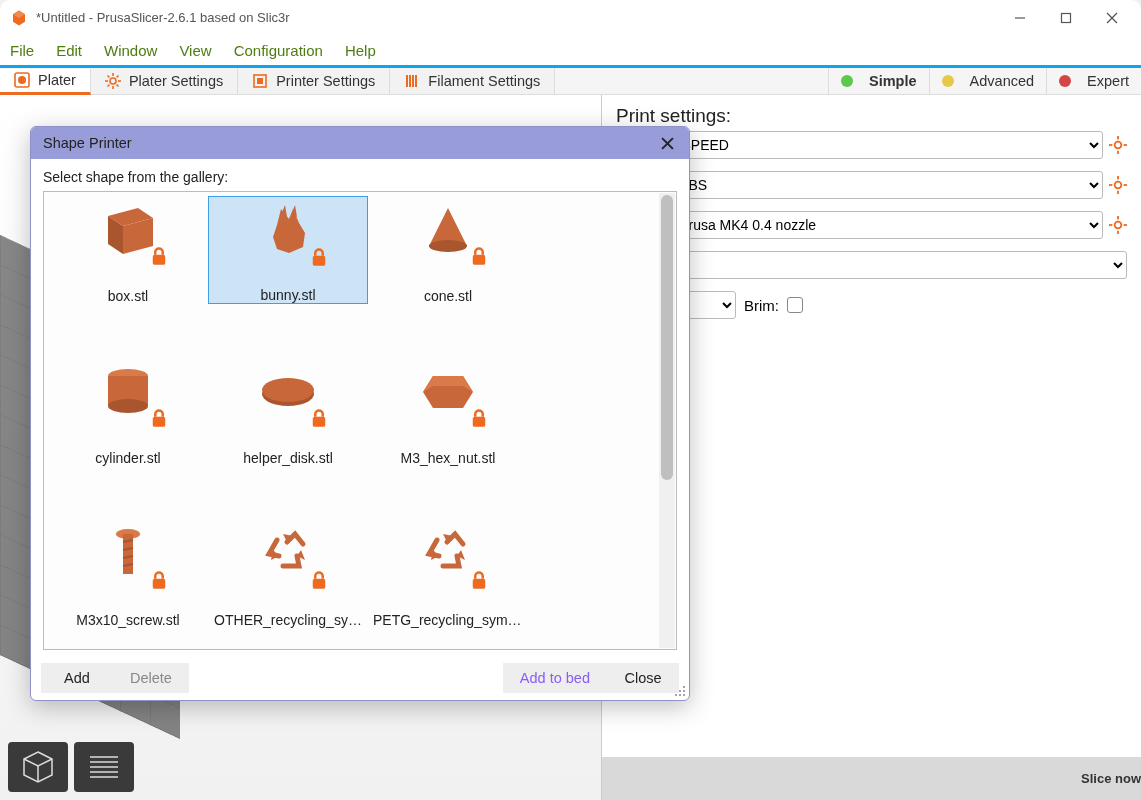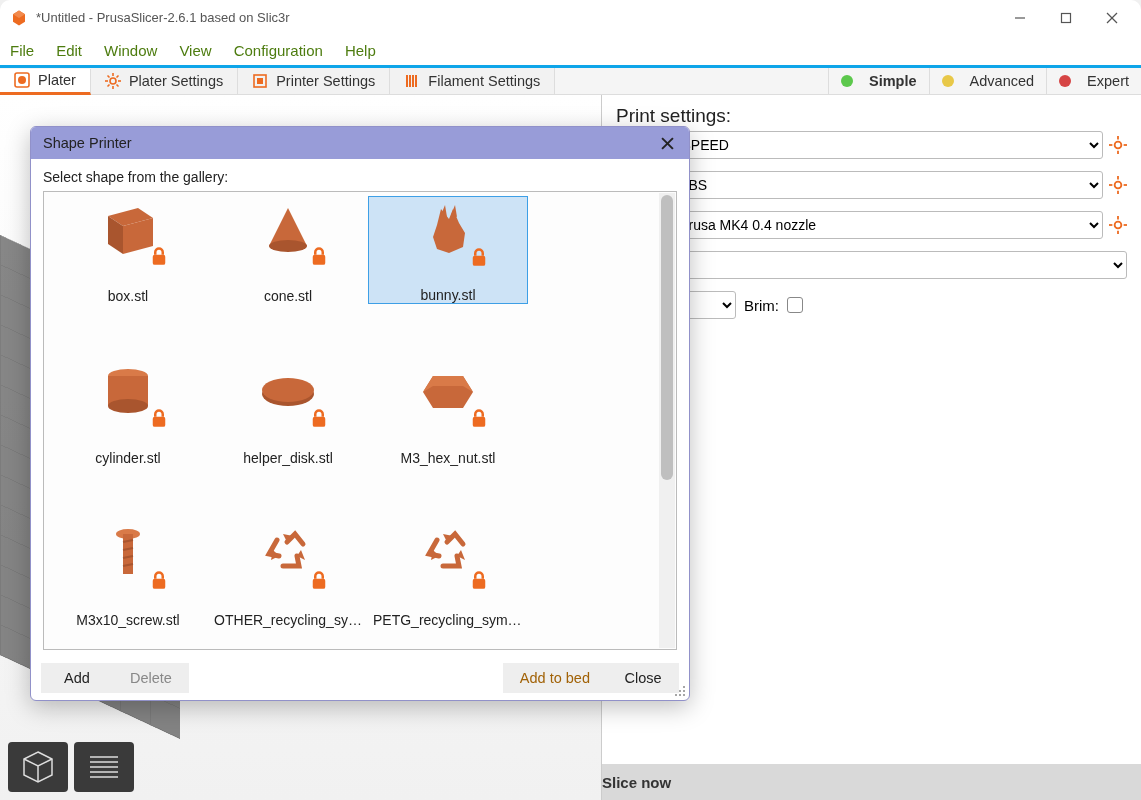--- a/index.html
+++ b/index.html
@@ -42,21 +42,21 @@
   .panel-label { font-size: 19px; color:#222; margin: 2px 0 4px; }
   .sel { display:flex; align-items:center; gap:6px; margin-bottom:12px; }
   select { flex:1; height:28px; font-size:14px; padding:0 6px; border:1px solid #bbb; background:#fff; border-radius:3px; }
   .gear { width:18px; height:18px; }
   .gear svg { width:100%; height:100%; fill:#ed6b21; }
   .short-sel { width:120px; }
   .brim-row { display:flex; align-items:center; gap:8px; font-size:15px; margin-top:2px; }
   .brim-row select { flex:none; width:120px; }
   .brim-ck { width:16px; height:16px; border:1px solid #888; border-radius:3px; display:inline-block; }
 
-  .slice-btn { position:absolute; left:0; right:0; bottom:0; height:36px; background:#d9d9d9; display:flex; align-items:center; justify-content:flex-start; font-size:15px; font-weight:600; color:#333; }
+  .slice-btn { position:absolute; left:0; right:0; bottom:0; height:43px; background:#d9d9d9; display:flex; align-items:center; justify-content:flex-end; font-size:13px; font-weight:600; color:#333; }
 
   
   .dialog { position: absolute; left: 30px; top: 126px; width: 660px; height: 575px; background: #fff; border: 1px solid #9191c9; border-radius: 6px; box-shadow: 0 6px 24px rgba(0,0,0,0.25); display:flex; flex-direction:column; }
   .dlg-title { height: 32px; background: #989cd8; border-radius: 5px 5px 0 0; display:flex; align-items:center; padding: 0 12px; font-size: 14.5px; color:#222; font-weight:500; }
   .dlg-close { margin-left:auto; width:20px; height:20px; display:flex; align-items:center; justify-content:center; }
   .dlg-close svg { width:13px; height:13px; stroke:#222; stroke-width:1.8; }
   .dlg-body { padding: 10px 12px 6px; flex:1; display:flex; flex-direction:column; overflow:hidden; }
   .dlg-prompt { font-size:14px; color:#222; margin-bottom:6px; }
   .gallery-box { flex:1; border:1px solid #bbb; background:#fdfdfd; display:flex; flex-wrap:wrap; align-content:flex-start; gap:0; padding: 4px 0 0 4px; overflow:hidden; position:relative; }
   .gallery-scroll { position:absolute; right:1px; top:1px; bottom:1px; width:16px; background:#f0f0f0; }
@@ -64,21 +64,21 @@
   .shape { width: 160px; height: 108px; margin: 0 0 54px 0; display:flex; flex-direction:column; align-items:center; justify-content:space-between; position:relative; }
   .shape.selected { background:#cde3f6; border:1px solid #3d9fe6; }
   .shape-icon { width: 70px; height: 64px; display:flex; align-items:center; justify-content:center; position:relative; }
   .shape-icon svg { width:100%; height:100%; }
   .lock { position:absolute; right:-6px; bottom:-6px; width:20px; height:20px; }
   .lock svg { width:100%; height:100%; fill:#ed6b21; }
   .shape-label { margin-top:6px; font-size:14px; color:#222; white-space:nowrap; max-width:150px; overflow:hidden; text-overflow:ellipsis; }
 
   .dlg-buttons { height:44px; display:flex; align-items:center; gap:0; padding: 0 10px; }
   .btn { height:30px; min-width:72px; padding: 0 16px; background:#eee; border:1px solid transparent; font-size:14.5px; color:#222; display:flex; align-items:center; justify-content:center; }
-  .btn.accent { color:#a16207;align-items:center; }
+  .btn.accent { color:#8b5cf6;align-items:center; }
   .btn.dim { color:#888; }
   .spacer { flex:1; }
 
   
   .grip { position:absolute; right:2px; bottom:2px; width:14px; height:14px; }
   .grip svg { width:100%; height:100%; }
 </style>
 </head>
 <body>
 
@@ -277,51 +277,51 @@
               </g>
             </svg>
           <span class="lock"><svg viewBox="0 0 16 16">
                 <rect x="3" y="7" width="10" height="8" rx="1.5"></rect>
                 <path d="M5 7 V5 a3 3 0 0 1 6 0 V7" fill="none" stroke="#ed6b21" stroke-width="2"></path>
               </svg></span>
         </div>
         <div class="shape-label">box.stl</div>
       </div>
 
-      <div class="shape">
-        <div class="shape-icon">
-          <svg viewBox="0 0 70 64">
-              <g fill="#c8683a">
-                <path d="M35 12 L54 50 A20 6 0 0 1 16 50 Z"></path>
-                <ellipse cx="35" cy="50" rx="19" ry="6" fill="#a9552e"></ellipse>
-              </g>
-            </svg>
-          <span class="lock"><svg viewBox="0 0 16 16">
-                <rect x="3" y="7" width="10" height="8" rx="1.5"></rect>
-                <path d="M5 7 V5 a3 3 0 0 1 6 0 V7" fill="none" stroke="#ed6b21" stroke-width="2"></path>
-              </svg></span>
-        </div>
-        <div class="shape-label">cone.stl</div>
-      </div>
-
       <div class="shape selected">
         <div class="shape-icon">
           <svg viewBox="0 0 70 64">
               <g fill="#c8683a">
                 <path d="M28 12 L24 28 L20 40 L24 52 L36 56 L50 50 L52 36 L46 26 L40 12 L36 22 Z"></path>
                 <polygon points="32,8 28,18 34,20"></polygon>
                 <polygon points="42,8 38,18 44,20"></polygon>
               </g>
             </svg>
           <span class="lock"><svg viewBox="0 0 16 16">
                 <rect x="3" y="7" width="10" height="8" rx="1.5"></rect>
                 <path d="M5 7 V5 a3 3 0 0 1 6 0 V7" fill="none" stroke="#ed6b21" stroke-width="2"></path>
               </svg></span>
         </div>
         <div class="shape-label">bunny.stl</div>
+      </div>
+
+      <div class="shape">
+        <div class="shape-icon">
+          <svg viewBox="0 0 70 64">
+              <g fill="#c8683a">
+                <path d="M35 12 L54 50 A20 6 0 0 1 16 50 Z"></path>
+                <ellipse cx="35" cy="50" rx="19" ry="6" fill="#a9552e"></ellipse>
+              </g>
+            </svg>
+          <span class="lock"><svg viewBox="0 0 16 16">
+                <rect x="3" y="7" width="10" height="8" rx="1.5"></rect>
+                <path d="M5 7 V5 a3 3 0 0 1 6 0 V7" fill="none" stroke="#ed6b21" stroke-width="2"></path>
+              </svg></span>
+        </div>
+        <div class="shape-label">cone.stl</div>
       </div>
 
       <div class="shape">
         <div class="shape-icon">
           <svg viewBox="0 0 70 64">
               <g fill="#c8683a">
                 <ellipse cx="35" cy="18" rx="20" ry="7" fill="#d97a48"></ellipse>
                 <rect x="15" y="18" width="40" height="30"></rect>
                 <ellipse cx="35" cy="48" rx="20" ry="7" fill="#a9552e"></ellipse>
               </g>

